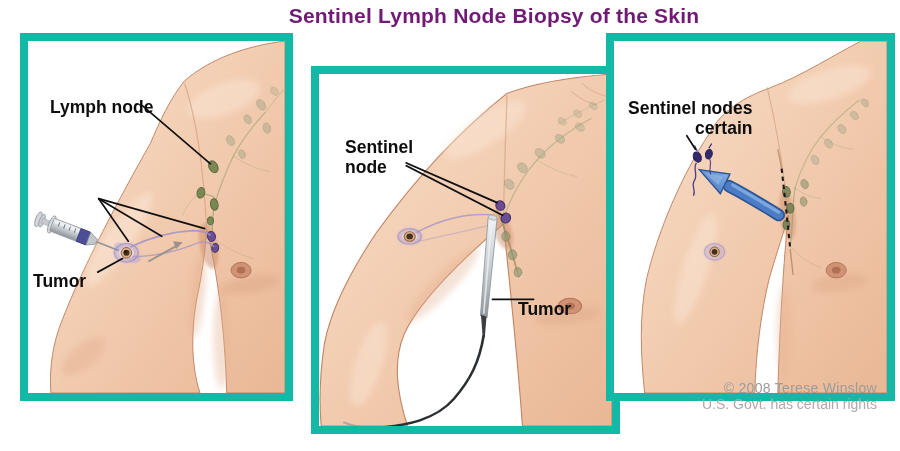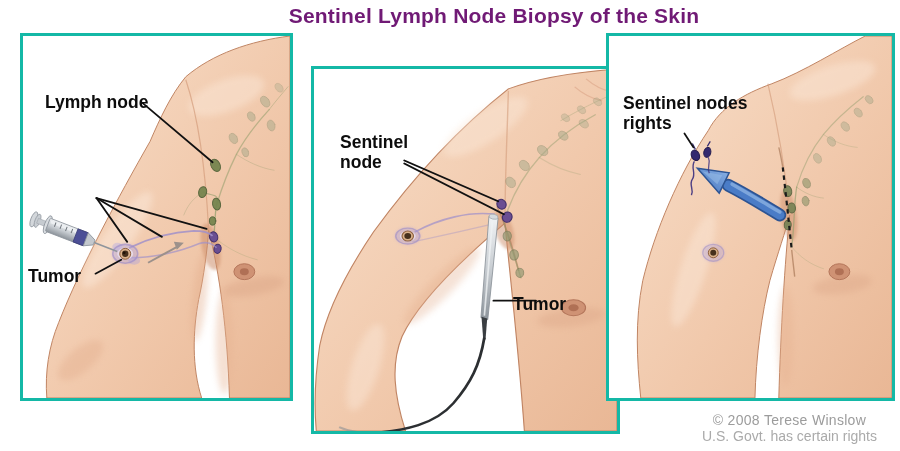--- a/index.html
+++ b/index.html
@@ -1,28 +1,28 @@
 <!DOCTYPE html>
 <html><head>
 <meta charset="utf-8">
 <style>
   html,body{margin:0;padding:0;background:#fff;}
   .stage{position:relative;width:900px;height:451px;background:#fff;overflow:hidden;
          font-family:"Liberation Sans",sans-serif;}
   .title{position:absolute;left:0;top:4px;width:100%;text-align:center;
          font-weight:bold;font-size:21px;color:#701a75;letter-spacing:.2px;padding-left:44px;}
   .panel{position:absolute;top:33px;height:368px;background:#fff;
-         border:3px solid #14b8a6;box-sizing:border-box;}
+         border:8px solid #14b8a6;box-sizing:border-box;}
   #panel1{left:20px;width:273px;}
   #panel2{left:311px;width:309px;margin-top:33px;}
-  #panel3{left:606px;width:289px;}
+  #panel3{left:606px;width:289px;text-align:right;}
   .panel svg{position:absolute;left:0;top:0;width:100%;height:100%;}
   .lbl{position:absolute;font-weight:bold;font-size:17.5px;line-height:20px;
        color:#0d0d0d;white-space:nowrap;}
-  .credit{position:absolute;right:23px;top:412px;text-align:center;line-height:1.15;}
+  .credit{position:absolute;right:23px;top:380px;text-align:right;line-height:1.15;}
   .credit .c1{font-size:14px;color:#9c9c9c;letter-spacing:.3px;}
   .credit .c2{font-size:14px;color:#aaaaaa;}
 </style>
 </head>
 <body>
 
 <div class="stage">
 
   <div class="title">Sentinel Lymph Node Biopsy of the Skin</div>
 
@@ -294,21 +294,21 @@
         <circle cx="105" cy="218" r="3" fill="#46301d"></circle>
       </g>
 
       <g stroke="#111" stroke-width="1.8" stroke-linecap="round">
         <line x1="76" y1="98" x2="85" y2="112"></line>
       </g>
     </svg>
 
     <div class="lbl" style="left:14px;top:57px">
       <div>Sentinel nodes</div>
-      <div>rights</div>
+      <div>certain</div>
     </div>
   </div>
 
   <div class="credit">
     <div class="c1">© 2008 Terese Winslow</div>
     <div class="c2">U.S. Govt. has certain rights</div>
   </div>
 
 </div>
 

